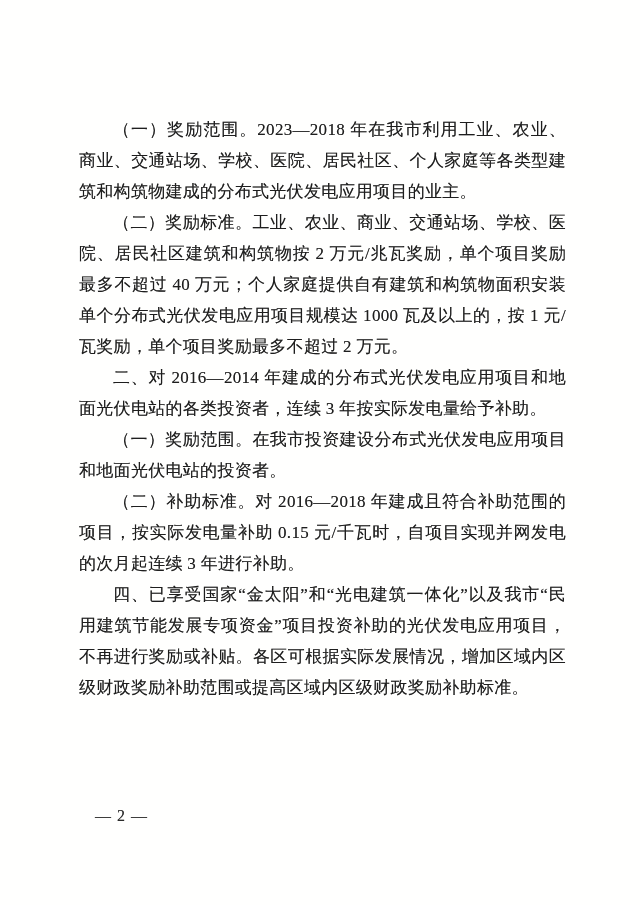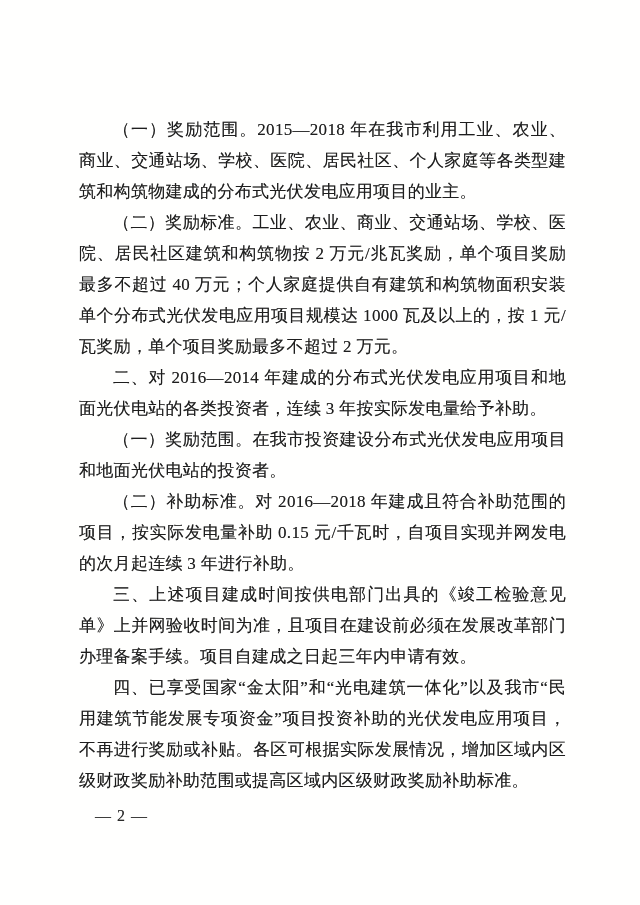--- a/index.html
+++ b/index.html
@@ -45,24 +45,23 @@
     letter-spacing: 1px;
     text-shadow: 0 0 0.4px rgba(40,40,40,0.5);
   }
 </style>
 </head>
 <body>
 
 <div class="sheet">
 
   <div class="doc-body">
-    <p>（一）奖励范围。2015—2018 年在我市利用工业、农业、商业、交通站场、学校、医院、居民社区、个人家庭等各类型建筑和构筑物建成的分布式光伏发电应用项目的业主。</p>
+    <p>（一）奖励范围。2023—2018 年在我市利用工业、农业、商业、交通站场、学校、医院、居民社区、个人家庭等各类型建筑和构筑物建成的分布式光伏发电应用项目的业主。</p>
     <p>（二）奖励标准。工业、农业、商业、交通站场、学校、医院、居民社区建筑和构筑物按 2 万元/兆瓦奖励，单个项目奖励最多不超过 40 万元；个人家庭提供自有建筑和构筑物面积安装单个分布式光伏发电应用项目规模达 1000 瓦及以上的，按 1 元/瓦奖励，单个项目奖励最多不超过 2 万元。</p>
     <p>二、对 2016—2014 年建成的分布式光伏发电应用项目和地面光伏电站的各类投资者，连续 3 年按实际发电量给予补助。</p>
     <p>（一）奖励范围。在我市投资建设分布式光伏发电应用项目和地面光伏电站的投资者。</p>
     <p>（二）补助标准。对 2016—2018 年建成且符合补助范围的项目，按实际发电量补助 0.15 元/千瓦时，自项目实现并网发电的次月起连续 3 年进行补助。</p>
-    <p>三、上述项目建成时间按供电部门出具的《竣工检验意见单》上并网验收时间为准，且项目在建设前必须在发展改革部门办理备案手续。项目自建成之日起三年内申请有效。</p>
     <p>四、已享受国家“金太阳”和“光电建筑一体化”以及我市“民用建筑节能发展专项资金”项目投资补助的光伏发电应用项目，不再进行奖励或补贴。各区可根据实际发展情况，增加区域内区级财政奖励补助范围或提高区域内区级财政奖励补助标准。</p>
   </div>
 
   <div class="page-footer">— 2 —</div>
 
 </div>
 
 </body></html>

